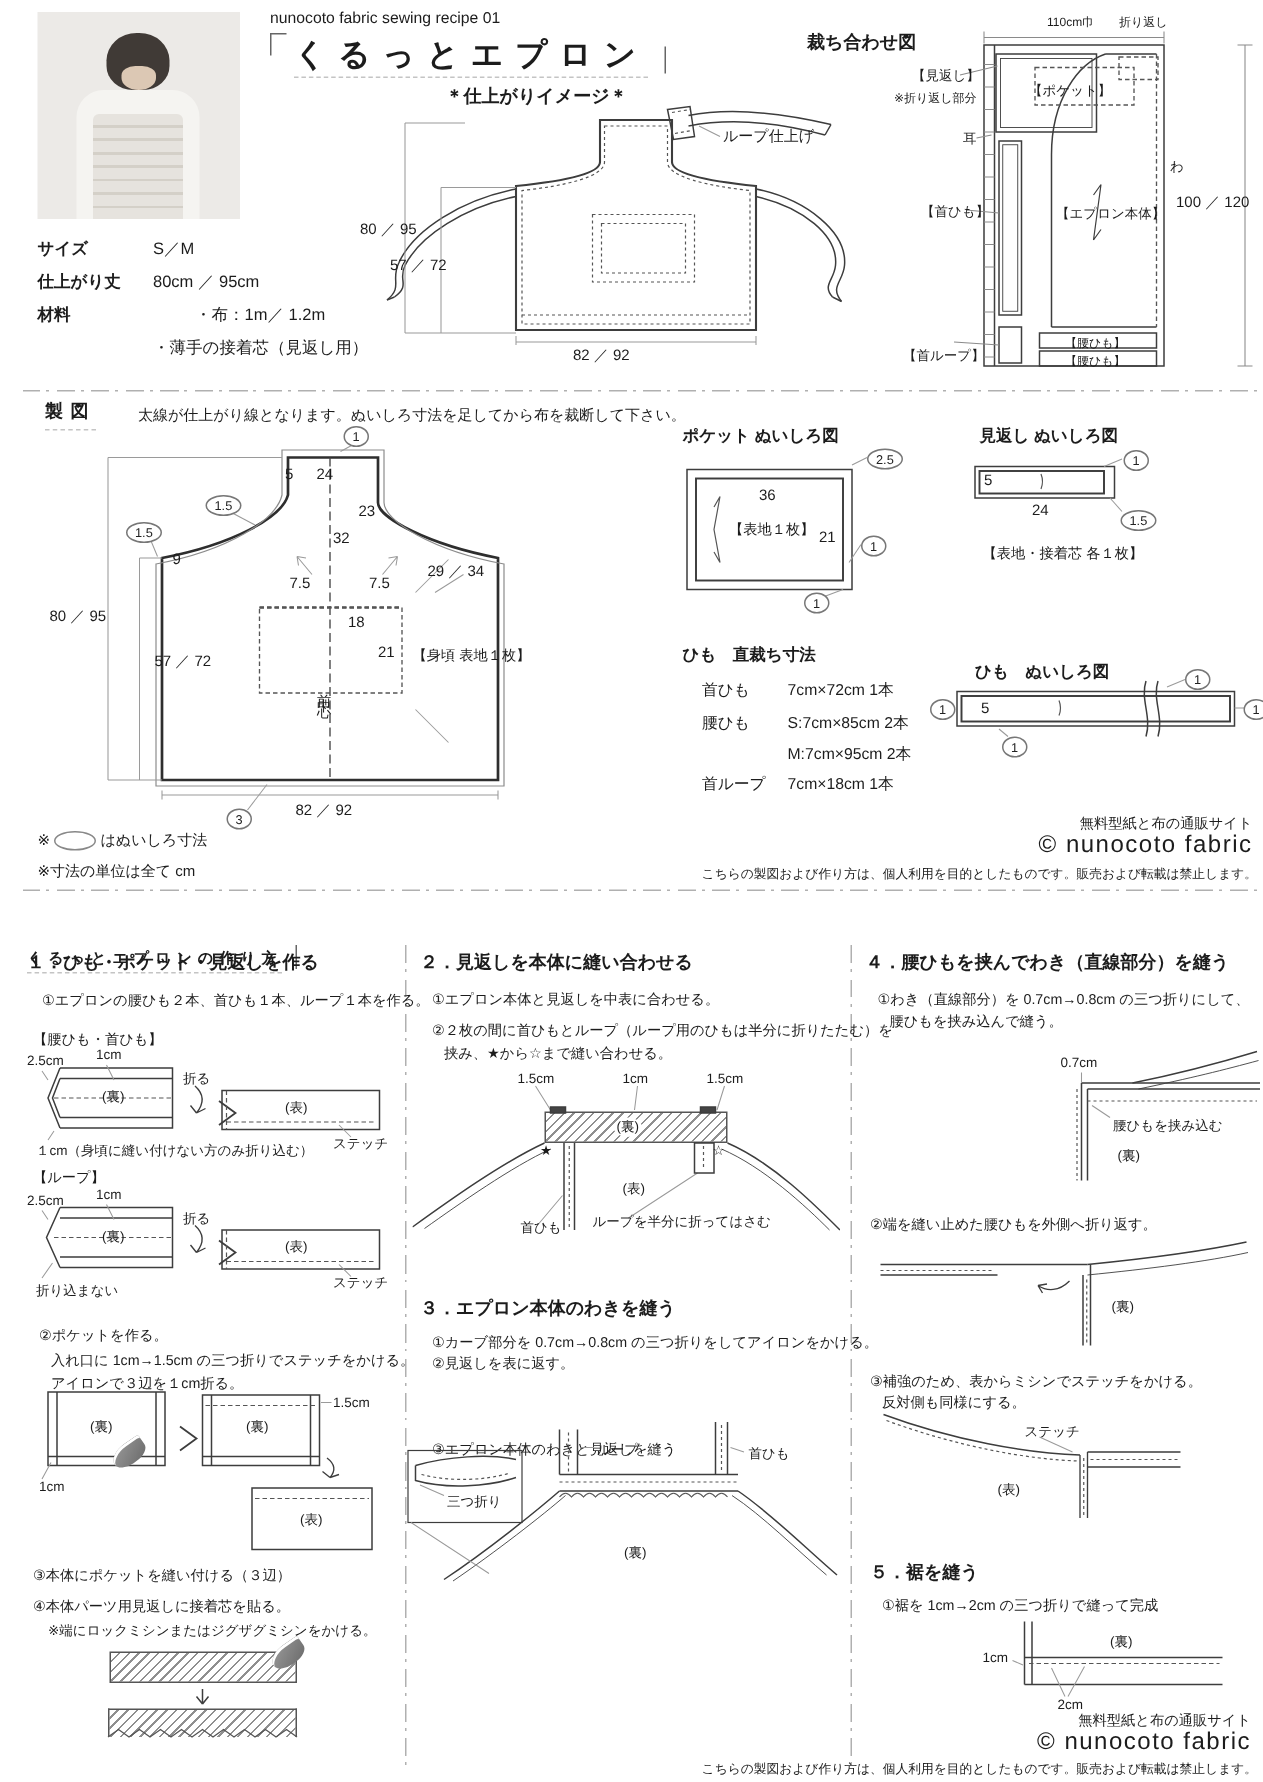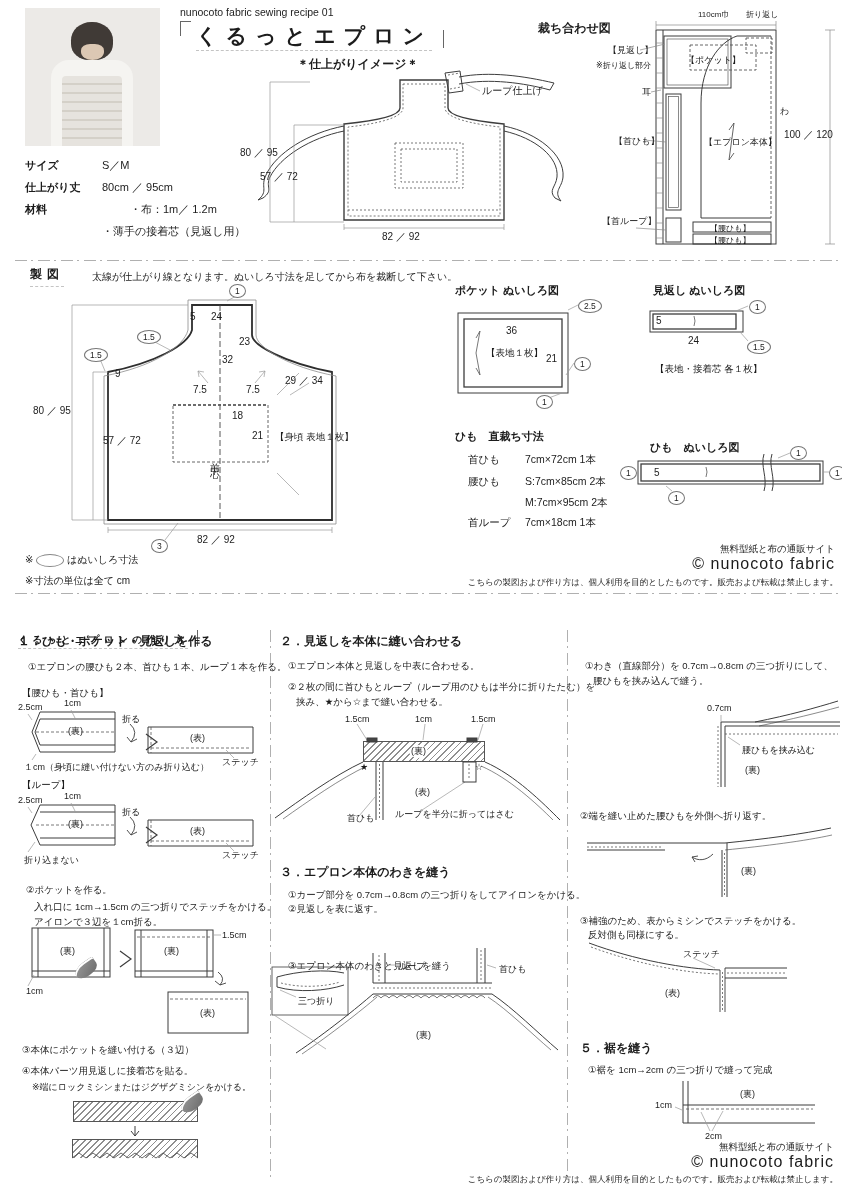--- a/index.html
+++ b/index.html
@@ -138,21 +138,21 @@
         <path d="M116,220 L146,222"></path>
       </g>
     </svg>
     <span class="abs t8 ws" style="left:178px;top:1px;">110cm巾</span>
     <span class="abs t8 ws" style="left:226px;top:1px;">折り返し</span>
     <span class="abs t9 ws" style="left:88px;top:36px;">【見返し】</span>
     <span class="abs t8 ws" style="left:76px;top:52px;">※折り返し部分</span>
     <span class="abs t9 ws" style="left:166px;top:46px;">【ポケット】</span>
     <span class="abs t9 ws" style="left:122px;top:78px;">耳</span>
     <span class="abs t9 ws" style="left:94px;top:127px;">【首ひも】</span>
-    <span class="abs t9 ws" style="left:82px;top:207px;">【首ループ】</span>
+    <span class="abs t9 ws" style="left:82px;top:223px;">【首ループ】</span>
     <span class="abs t9 ws" style="left:184px;top:128px;">【エプロン本体】</span>
     <span class="abs t9 ws" style="left:260px;top:97px;">わ</span>
     <span class="abs t8 ws" style="left:190px;top:214.5px;">【腰ひも】</span>
     <span class="abs t8 ws" style="left:190px;top:226.5px;">【腰ひも】</span>
     <span class="abs t10 ws" style="left:264px;top:120px;">100 ／ 120</span>
   </div>
 
   <div class="abs divh" style="left:15px;top:260px;width:823px;"></div>
 
   
@@ -461,20 +461,21 @@
         <path d="M119,30 L128,30 M219,30 L228,33"></path>
       </g>
     </svg>
     <span class="abs t9 ws" style="left:30px;top:60px;">三つ折り</span>
     <span class="abs t9 ws" style="left:130px;top:25px;">ループ</span>
     <span class="abs t9 ws" style="left:231px;top:28px;">首ひも</span>
     <span class="abs t9 ws" style="left:148px;top:94px;">(裏)</span>
   </div>
 
   
+  <span class="abs t13 b ws" style="left:577px;top:633px;">４．腰ひもを挟んでわき（直線部分）を縫う</span>
   <span class="abs t95 ws" style="left:585px;top:660px;">①わき（直線部分）を 0.7cm→0.8cm の三つ折りにして、</span>
   <span class="abs t95 ws" style="left:593px;top:675px;">腰ひもを挟み込んで縫う。</span>
 
   <div class="abs" style="left:575px;top:695px;width:265px;height:100px;">
     <svg class="abs" style="left:0;top:0;" width="265" height="100" viewBox="0 0 265 100">
       <g fill="none" stroke="#3d3d3d" stroke-width="1">
         <path d="M146,27 V92 M150,31 V92"></path>
         <path d="M146,27 H265 M150,31 H265"></path>
         <path d="M180,27 C215,20 240,13 263,6"></path>
         <path d="M184,31 C218,24 242,18 264,12" stroke-width="0.6"></path>

